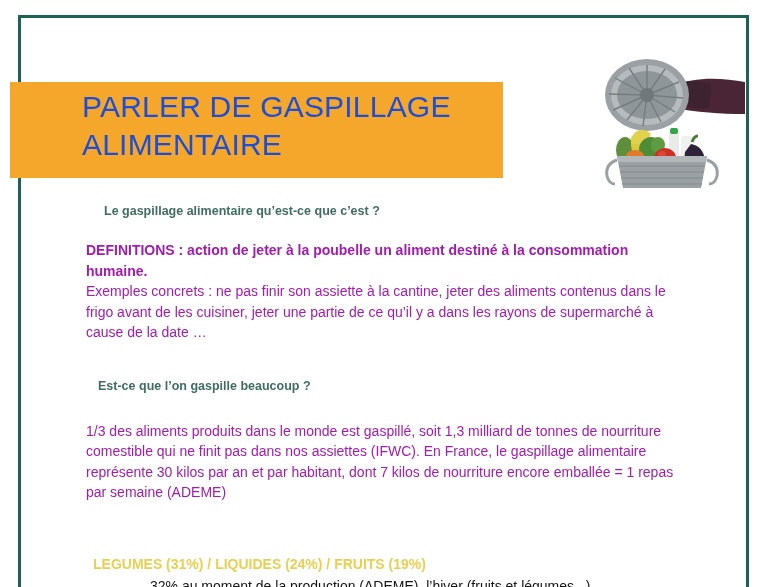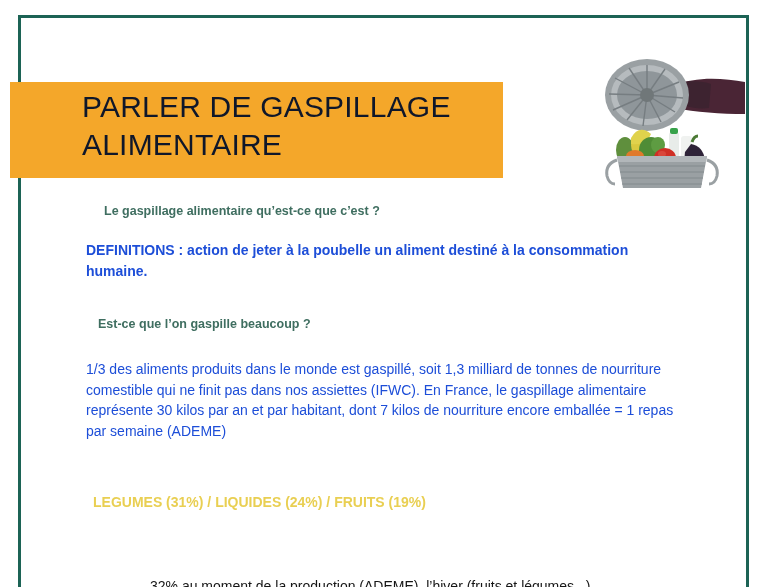--- a/index.html
+++ b/index.html
@@ -44,21 +44,21 @@
     top: 82px;
     width: 493px;
     height: 96px;
     background: #f4a72a;
   }
   #title-text {
     position: absolute;
     left: 82px;
     top: 88px;
     width: 420px;
-    color: #0f172a;
+    color: #1d4ed8;
     font-family: "Liberation Sans", sans-serif;
     font-size: 30px;
     font-weight: 400;
     line-height: 38px;
     letter-spacing: 0.2px;
     white-space: pre-line;
   }
 
   
   #bin-art {
@@ -81,21 +81,21 @@
     color: #3f6e60;
     font-size: 12.5px;
     font-weight: bold;
     line-height: 18px;
     margin: 12px;
   }
   .q-head.indent {
     padding-left: 6px;
   }
   .body-text {
-    color: #1d4ed8;
+    color: #a21caf;
     font-size: 14px;
     line-height: 20.5px;
     margin: 0;
     font-weight: 400;
   }
   .highlight-yellow {
     color: #e9cf52;
     font-size: 14px;
     font-weight: bold;
     line-height: 20px;
@@ -189,20 +189,21 @@
         <path d="M112 108 q12 4 10 16 q-2 8 -8 8" fill="none" stroke="#9aa0a3" stroke-width="3"></path>
       </g>
     </svg>
   </div>
 
   <div id="content">
 
     <div class="q-head indent">Le gaspillage alimentaire qu’est-ce que c’est ?</div>
     <div class="block-gap-1"></div>
     <div class="body-text" style="font-weight:bold;">DEFINITIONS : action de jeter à la poubelle un aliment destiné à la consommation humaine.</div>
+    <div class="body-text">Exemples concrets : ne pas finir son assiette à la cantine, jeter des aliments contenus dans le frigo avant de les cuisiner, jeter une partie de ce qu’il y a dans les rayons de supermarché à cause de la date …</div>
 
     <div class="block-gap-2"></div>
 
     <div class="q-head">Est-ce que l’on gaspille beaucoup ?</div>
     <div class="block-gap-3"></div>
     <div class="body-text">1/3 des aliments produits dans le monde est gaspillé, soit 1,3 milliard de tonnes de nourriture comestible qui ne finit pas dans nos assiettes (IFWC). En France, le gaspillage alimentaire représente 30 kilos par an et par habitant, dont 7 kilos de nourriture encore emballée = 1 repas par semaine (ADEME)</div>
 
     <div class="block-gap-4"></div>
 
     <div class="block-gap-5"></div>

